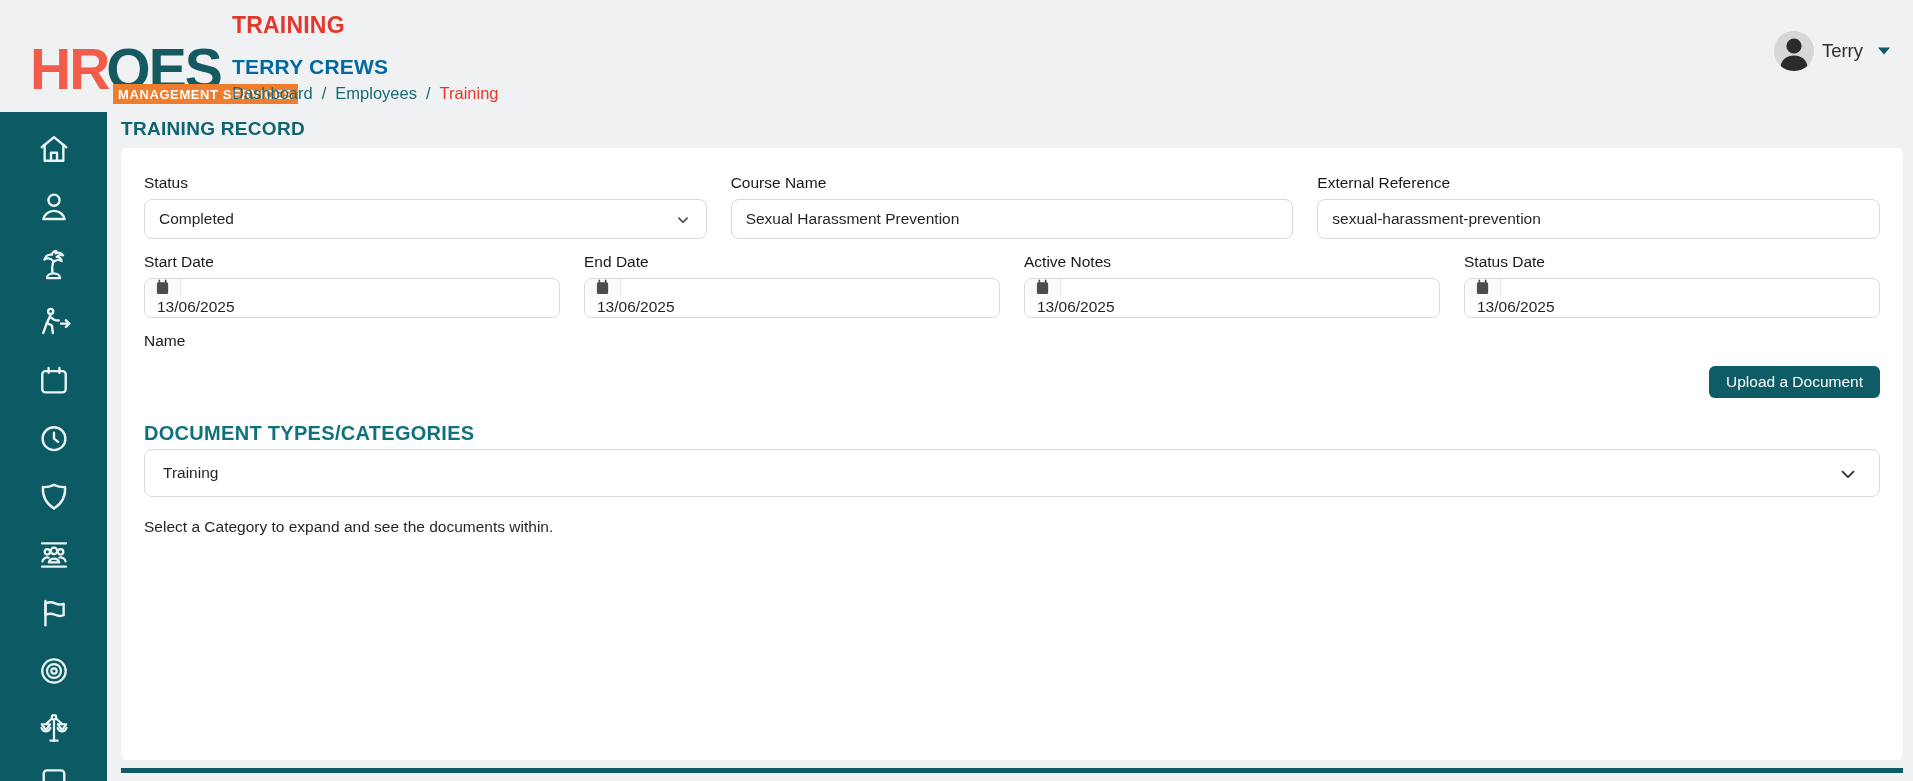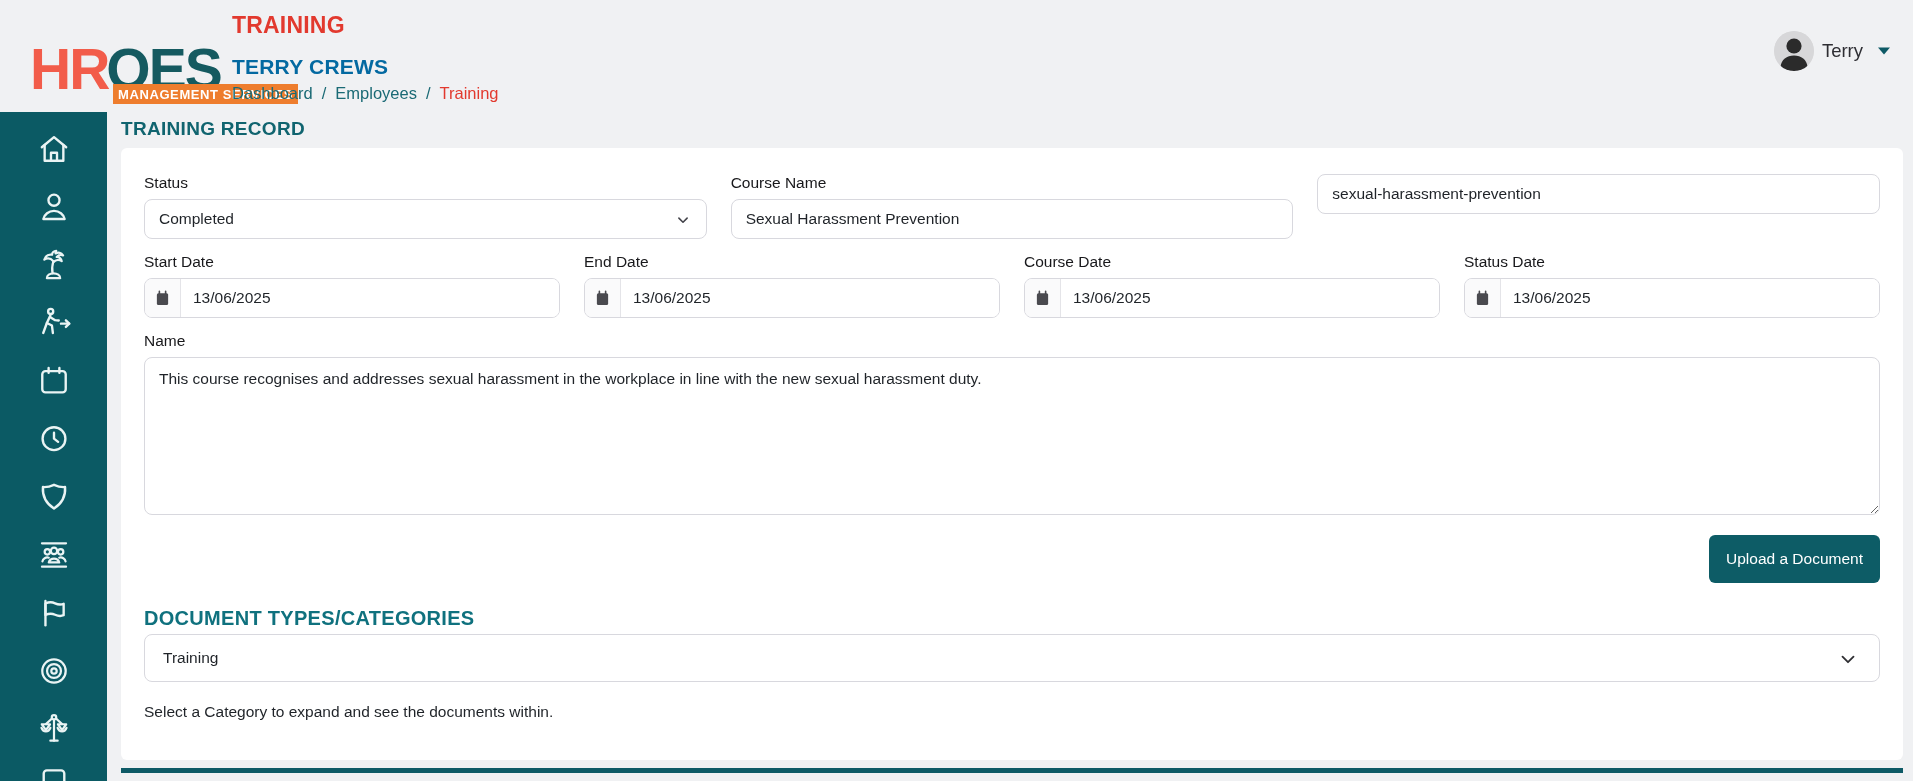--- a/index.html
+++ b/index.html
@@ -41,32 +41,32 @@
 
   .form-row3 { display:grid; grid-template-columns:repeat(3,1fr); gap:24px; margin-bottom:14px; }
   .form-row4 { display:grid; grid-template-columns:repeat(4,1fr); gap:24px; margin-bottom:14px; }
   .field-label { font-size:15.5px; color:#18181B; margin-bottom:7px; }
   .inputbox { height:40px; border:1px solid #D8D8DE; border-radius:8px; background:#fff; width:100%;
     font-size:15.5px; color:#1F2328; padding:0 14px; font-family:"Liberation Sans",sans-serif; outline:none; }
   .selectbox { position:relative; height:40px; border:1px solid #D8D8DE; border-radius:8px; background:#fff;
     display:flex; align-items:center; padding:0 14px; font-size:15.5px; color:#1F2328; cursor:pointer; }
   .selectbox .chev { position:absolute; right:14px; top:11px; }
 
-  .datebox { display:flex; height:40px; border:1px solid #D8D8DE; border-radius:8px; background:#fff; overflow:hidden; }
+  .datebox { display:flex; height:40px; border:1px solid #D8D8DE; border-radius:8px; background:#fff; overflow:hidden;flex-direction:column; }
   .date-prefix { width:36px; flex:none; background:#FAFAFB; border-right:1px solid #E4E4E8;
     display:flex; align-items:center; justify-content:center; cursor:pointer; }
   .date-input { border:none; outline:none; flex:1; font-size:15.5px; color:#1F2328; padding:0 12px;
     font-family:"Liberation Sans",sans-serif; }
 
   .notes-area { width:100%; height:158px; border:1px solid #D8D8DE; border-radius:8px; resize:vertical;
     font-size:15.5px; color:#1F2328; padding:10px 14px; font-family:"Liberation Sans",sans-serif; outline:none; line-height:1.45; }
   .notes-wrap { margin-bottom:16px; }
 
   .btn-row { display:flex; justify-content:flex-end; margin-bottom:24px; }
-  .upload-btn { background:#0D5C66; color:#fff; border:none; border-radius:6px; height:48px; padding:0 17px;
+  .upload-btn { background:#0D5C66; color:#fff; border:none; border-radius:6px; height:32px; padding:0 17px;
     font-size:15.5px; font-family:"Liberation Sans",sans-serif; cursor:pointer; }
 
   .doc-heading { color:#0F717E; font-size:20px; font-weight:800; letter-spacing:.3px; margin-bottom:4px; }
   .accordion { position:relative; height:48px; border:1px solid #D8D8DE; border-radius:8px; background:#fff;
     display:flex; align-items:center; padding:0 18px; font-size:15.5px; color:#1F2328; cursor:pointer; margin-bottom:21px; }
   .accordion .chev { position:absolute; right:20px; top:13px; }
   .doc-hint { font-size:15.5px; color:#1F2328; }
 
   .bottom-line { margin:8px 10px 0 14px; height:5px; background:#0E5A66; flex:none; }
 </style>
@@ -231,20 +231,21 @@
                   <path d="M6.5 9.5 12 15l5.5-5.5"></path>
                 </svg>
             </span>
           </div>
         </div>
         <div>
           <div class="field-label">Course Name</div>
           <input class="inputbox" type="text" value="Sexual Harassment Prevention" style="">
         </div>
         <div>
+          <div class="field-label">External Reference</div>
           <input class="inputbox" type="text" value="sexual-harassment-prevention" style="">
         </div>
       </div>
 
       <div class="form-row4">
 
         <div>
           <div class="field-label">Start Date</div>
           <div class="datebox">
             <span class="date-prefix">
@@ -264,21 +265,21 @@
               <svg width="15" height="17" viewBox="0 0 24 26">
                   <path d="M7 1.5v4M17 1.5v4" stroke="#4A4A4F" stroke-width="2.6" stroke-linecap="round" fill="none"></path>
                   <rect x="3" y="4.5" width="18" height="19" rx="2.4" fill="#4A4A4F"></rect>
                 </svg>
             </span>
             <input class="date-input" type="text" value="13/06/2025" style="">
           </div>
         </div>
 
         <div>
-          <div class="field-label">Course Date</div>
+          <div class="field-label">Active Notes</div>
           <div class="datebox">
             <span class="date-prefix">
               <svg width="15" height="17" viewBox="0 0 24 26">
                   <path d="M7 1.5v4M17 1.5v4" stroke="#4A4A4F" stroke-width="2.6" stroke-linecap="round" fill="none"></path>
                   <rect x="3" y="4.5" width="18" height="19" rx="2.4" fill="#4A4A4F"></rect>
                 </svg>
             </span>
             <input class="date-input" type="text" value="13/06/2025" style="">
           </div>
         </div>
@@ -292,21 +293,20 @@
                   <rect x="3" y="4.5" width="18" height="19" rx="2.4" fill="#4A4A4F"></rect>
                 </svg>
             </span>
             <input class="date-input" type="text" value="13/06/2025" style="">
           </div>
         </div>
       </div>
 
       <div class="notes-wrap">
         <div class="field-label">Name</div>
-        <textarea class="notes-area" style="">This course recognises and addresses sexual harassment in the workplace in line with the new sexual harassment duty.</textarea>
       </div>
 
       <div class="btn-row">
         <button class="upload-btn">Upload a Document</button>
       </div>
 
       <h2 class="doc-heading">DOCUMENT TYPES/CATEGORIES</h2>
 
       <div class="accordion">
         <span>Training</span>

